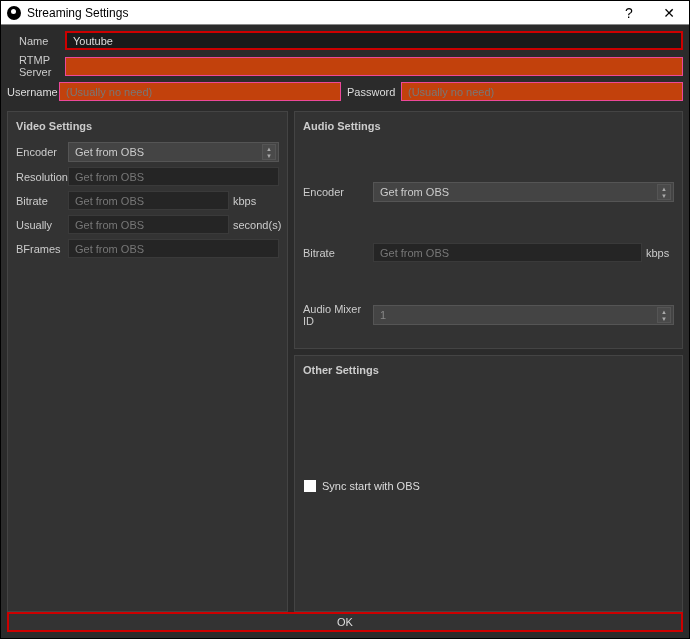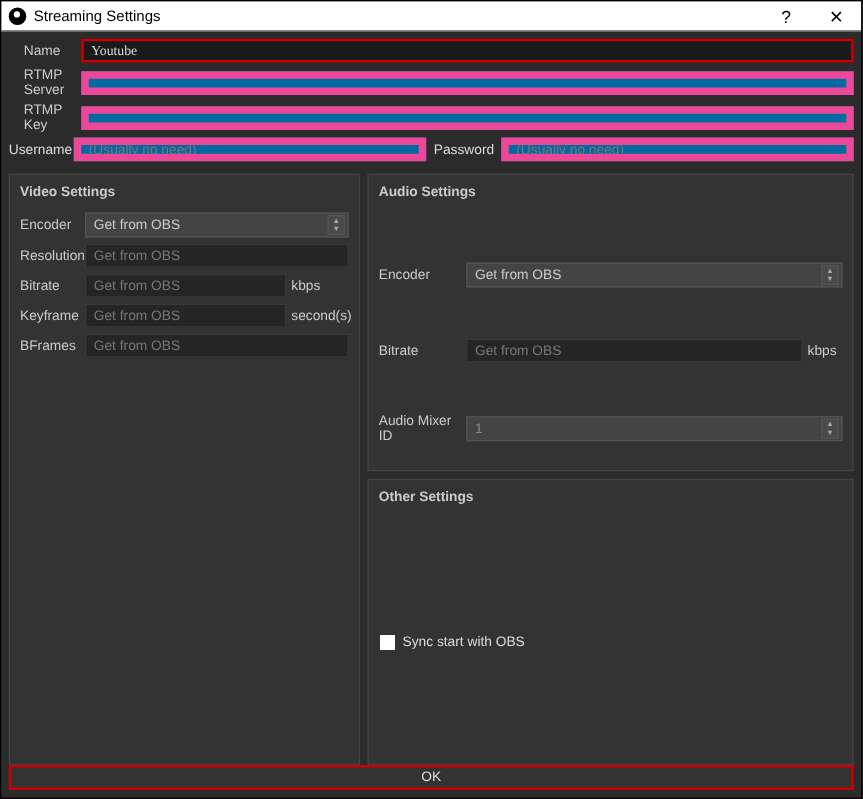--- a/index.html
+++ b/index.html
@@ -50,31 +50,30 @@
   height: calc(100% - 24px);
   display: flex;
   flex-direction: column;
 }
 .top-fields { margin-bottom: 4px; }
 .row { display: flex; align-items: center; margin-bottom: 4px; }
 .row .label { width: 58px; color: #ccc; padding-left: 12px; }
 .text-input {
   flex: 1;
   height: 19px;
-  background: #0369a1;
-  border: 6px solid #ec4899;
+  background: #c2410c;
+  border: 1px solid #ec4899;
   color: #ddd;
   padding: 0 6px;
   font-size: 11px;
 }
 .text-input::placeholder { color: #777; }
 .text-input.highlight {
   border: 2px solid #c00;
   background: #1a1a1a;
-  font-family: Liberation Serif, serif;
 }
 .cred-row { display: flex; align-items: center; margin-bottom: 6px; }
 .cred-row .label { width: 52px; }
 .cred-row .text-input { flex: 1; }
 .panels {
   display: flex;
   flex: 1;
   gap: 6px;
   min-height: 0;
 }
@@ -178,24 +177,20 @@
 </div>
 
 <div class="content">
   <div class="top-fields">
     <div class="row">
       <div class="label">Name</div>
       <input class="text-input highlight" value="Youtube" style="">
     </div>
     <div class="row">
       <div class="label">RTMP Server</div>
-      <input class="text-input" style="">
-    </div>
-    <div class="row">
-      <div class="label">RTMP Key</div>
       <input class="text-input" style="">
     </div>
     <div class="cred-row">
       <div class="label">Username</div>
       <input class="text-input" placeholder="(Usually no need)" style="">
       <div class="label2" style="width:54px;margin-left:6px;">Password</div>
       <input class="text-input" placeholder="(Usually no need)" style="">
     </div>
   </div>
 
@@ -220,21 +215,21 @@
           <input class="field-input" placeholder="Get from OBS" style="">
         </div>
 
         <div class="field-row">
           <div class="flabel">Bitrate</div>
           <input class="field-input" placeholder="Get from OBS" style="">
           <div class="suffix">kbps</div>
         </div>
 
         <div class="field-row">
-          <div class="flabel">Keyframe</div>
+          <div class="flabel">Usually</div>
           <input class="field-input" placeholder="Get from OBS" style="">
           <div class="suffix">second(s)</div>
         </div>
 
         <div class="field-row">
           <div class="flabel">BFrames</div>
           <input class="field-input" placeholder="Get from OBS" style="">
         </div>
       </div>
     </div>

